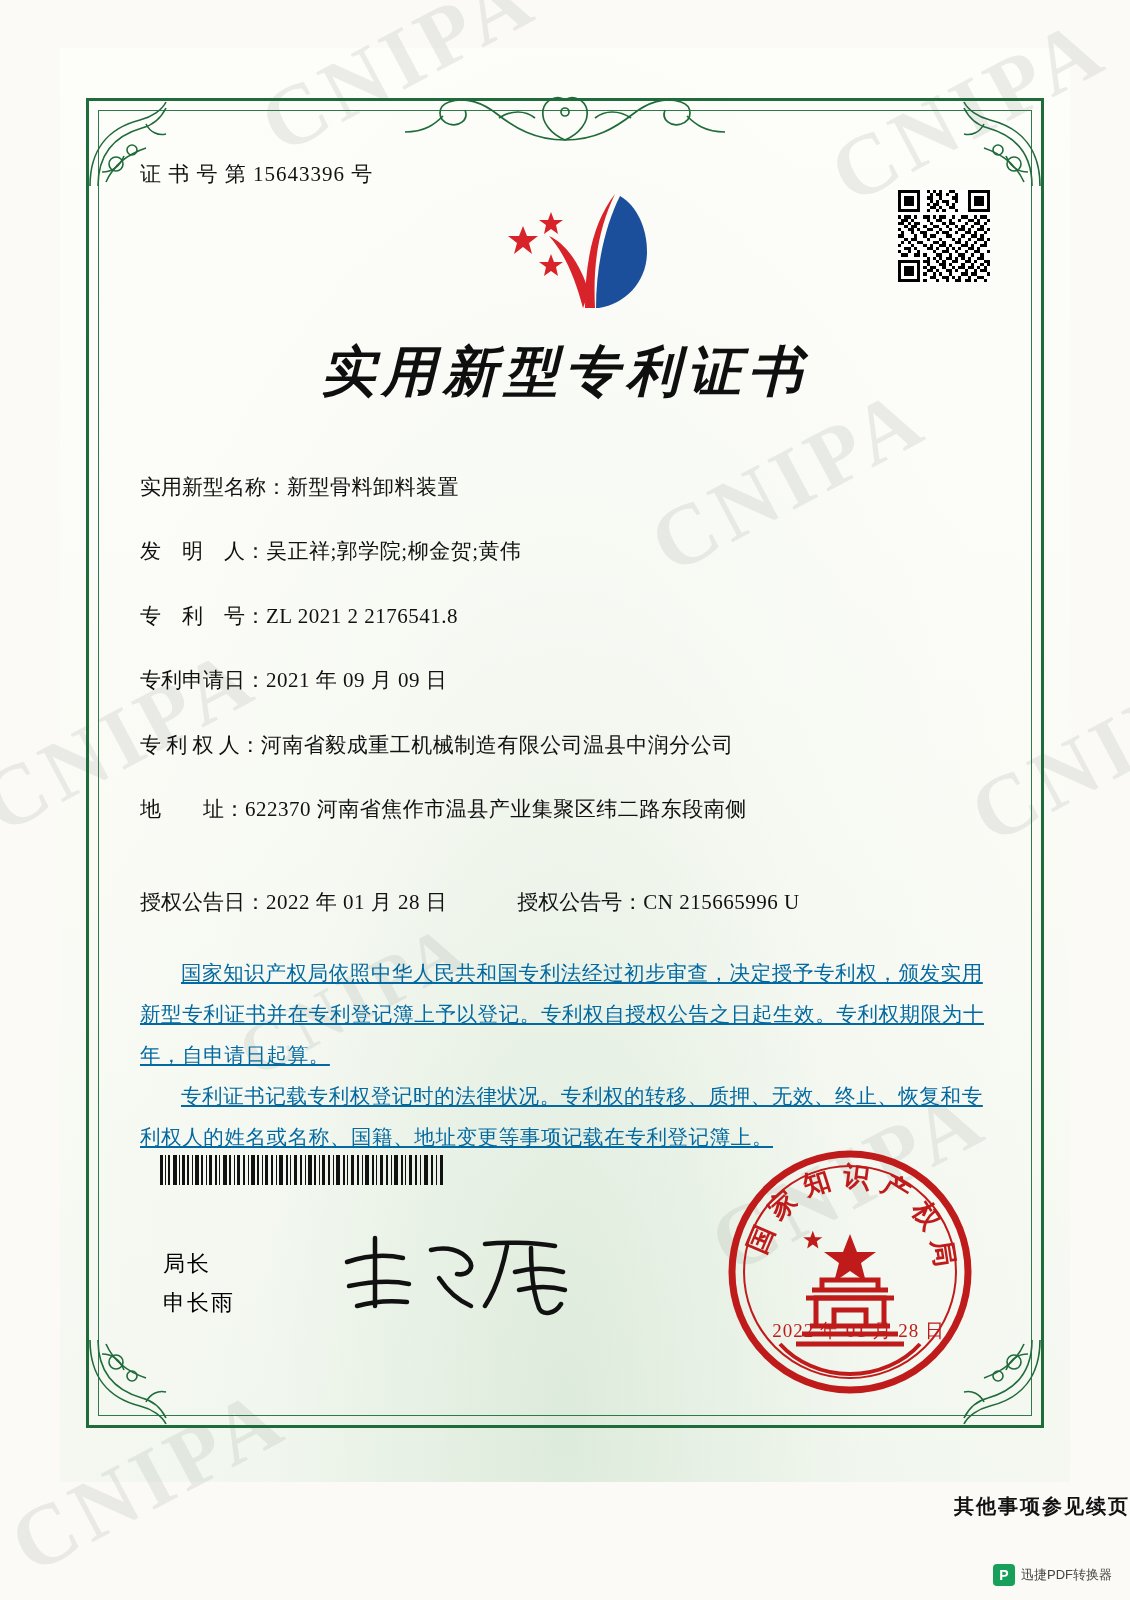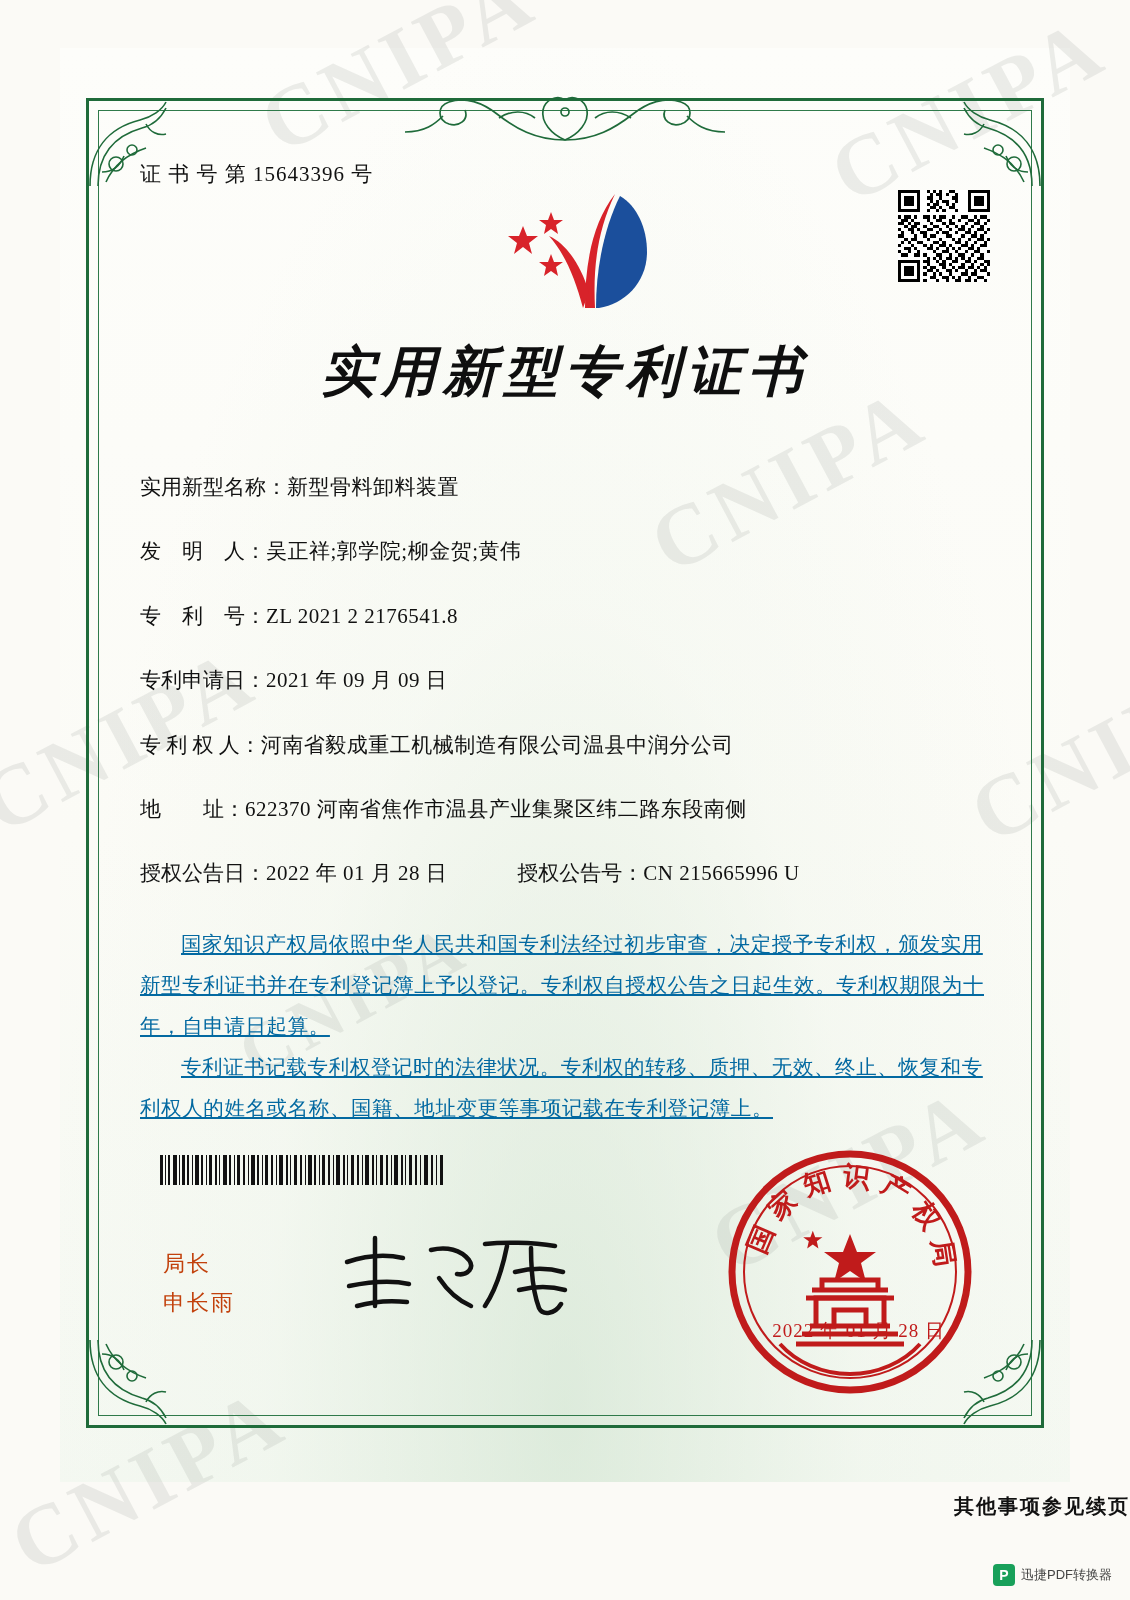--- a/index.html
+++ b/index.html
@@ -136,20 +136,21 @@
   }
   .field .val {
     flex: 1 1 auto;
     letter-spacing: 0.5px;
   }
   .field.two-col .val { flex: 0 0 auto; }
   .field .lbl2 {
     flex: 0 0 auto;
     white-space: pre;
     margin-left: 70px;
+    margin-top: 29px;
   }
 
   .para {
     font-size: 20.5px;
     line-height: 2.0;
     color: #0369a1;
     text-indent: 2em;
     letter-spacing: 0.6px;
     margin-top: 8px;
     text-decoration: underline;
@@ -162,21 +163,21 @@
     left: 160px; top: 1155px;
     width: 286px; height: 30px;
   }
 
   
   .sig-block {
     position: absolute;
     left: 163px; top: 1245px;
     font-size: 22px;
     line-height: 1.75;
-    color: #c2410c;
+    color: #000000;
     letter-spacing: 2px;
   }
   .sig-script {
     position: absolute;
     left: 335px; top: 1228px;
     width: 260px; height: 92px;
   }
 
   
   .seal {

